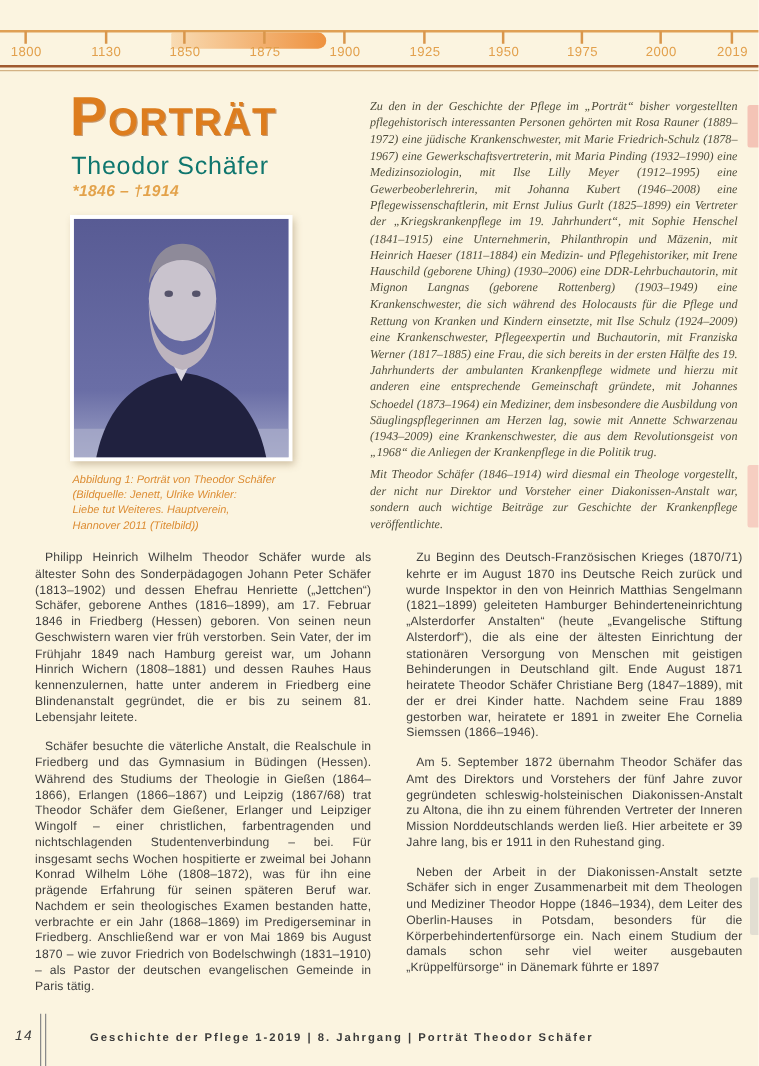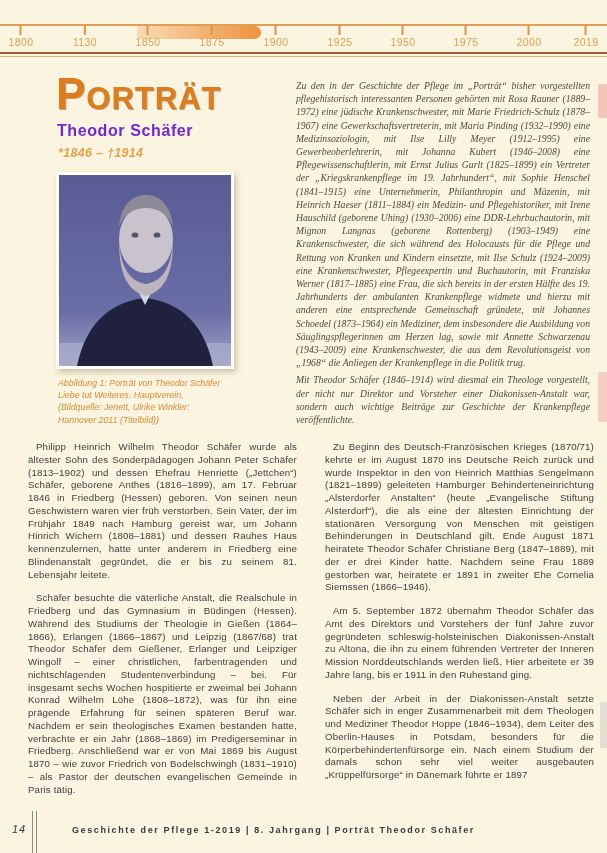--- a/index.html
+++ b/index.html
@@ -27,21 +27,21 @@
   
   .section-title{
     position:absolute;left:56px;top:72px;
     color:#DD7D1E;font-weight:bold;letter-spacing:1px;line-height:1;
     text-shadow:1px 1px 0 rgba(156,78,18,0.55);
   }
   .section-title .initial{font-size:44px;}
   .section-title .rest{font-size:31px;}
   .person-name{
     position:absolute;left:57px;top:122px;
-    font-size:16px;font-weight:bold;color:#6d28d9;letter-spacing:0.6px;
+    font-size:20px;font-weight:normal;color:#0f766e;letter-spacing:0.6px;
   }
   .lifespan{
     position:absolute;left:58px;top:146px;
     font-size:12.5px;font-style:italic;color:#E3A24A;letter-spacing:0.3px;font-weight:bold;
   }
   
   .photo-frame{
     position:absolute;left:56px;top:172px;width:178px;height:197px;
     background:#FFFFFF;padding:3px;box-sizing:border-box;
     box-shadow:2px 3px 6px rgba(120,90,40,0.35);
@@ -162,22 +162,22 @@
       <path d="M80,118 L86,130 L92,118 Z" fill="#D8D5DE"></path>
       <ellipse cx="87" cy="64" rx="27" ry="34" fill="#C9C3CD"></ellipse>
       <path d="M60,52 C62,29 74,20 87,20 C100,20 112,29 114,52 C109,39 99,33 87,33 C75,33 65,39 60,52 Z" fill="#8E8A99"></path>
       <path d="M60,66 C60,98 68,116 87,121 C106,116 114,98 114,66 C112,94 103,106 87,109 C71,106 62,94 60,66 Z" fill="#BDB4BE"></path>
       <ellipse cx="76" cy="60" rx="3.4" ry="2.6" fill="#55536A"></ellipse>
       <ellipse cx="98" cy="60" rx="3.4" ry="2.6" fill="#55536A"></ellipse>
     </svg>
   </div>
   <div class="caption">
     <div>Abbildung 1: Porträt von Theodor Schäfer</div>
+    <div>(Bildquelle: Jenett, Ulrike Winkler:</div>
     <div>Liebe tut Weiteres. Hauptverein,</div>
-    <div>(Bildquelle: Jenett, Ulrike Winkler:</div>
     <div>Hannover 2011 (Titelbild))</div>
   </div>
 
   <div class="intro">
     <p>Zu den in der Geschichte der Pflege im „Porträt“ bisher vorgestellten pflegehistorisch interessanten Personen gehörten mit Rosa Rauner (1889–1972) eine jüdische Krankenschwester, mit Marie Friedrich-Schulz (1878–1967) eine Gewerkschaftsvertreterin, mit Maria Pinding (1932–1990) eine Medizinsoziologin, mit Ilse Lilly Meyer (1912–1995) eine Gewerbeoberlehrerin, mit Johanna Kubert (1946–2008) eine Pflegewissenschaftlerin, mit Ernst Julius Gurlt (1825–1899) ein Vertreter der „Kriegskrankenpflege im 19. Jahrhundert“, mit Sophie Henschel (1841–1915) eine Unternehmerin, Philanthropin und Mäzenin, mit Heinrich Haeser (1811–1884) ein Medizin- und Pflegehistoriker, mit Irene Hauschild (geborene Uhing) (1930–2006) eine DDR-Lehrbuchautorin, mit Mignon Langnas (geborene Rottenberg) (1903–1949) eine Krankenschwester, die sich während des Holocausts für die Pflege und Rettung von Kranken und Kindern einsetzte, mit Ilse Schulz (1924–2009) eine Krankenschwester, Pflegeexpertin und Buchautorin, mit Franziska Werner (1817–1885) eine Frau, die sich bereits in der ersten Hälfte des 19. Jahrhunderts der ambulanten Krankenpflege widmete und hierzu mit anderen eine entsprechende Gemeinschaft gründete, mit Johannes Schoedel (1873–1964) ein Mediziner, dem insbesondere die Ausbildung von Säuglingspflegerinnen am Herzen lag, sowie mit Annette Schwarzenau (1943–2009) eine Krankenschwester, die aus dem Revolutionsgeist von „1968“ die Anliegen der Krankenpflege in die Politik trug.</p>
     <p>Mit Theodor Schäfer (1846–1914) wird diesmal ein Theologe vorgestellt, der nicht nur Direktor und Vorsteher einer Diakonissen-Anstalt war, sondern auch wichtige Beiträge zur Geschichte der Krankenpflege veröffentlichte.</p>
   </div>
 
   <div class="article">
     <div class="col">

